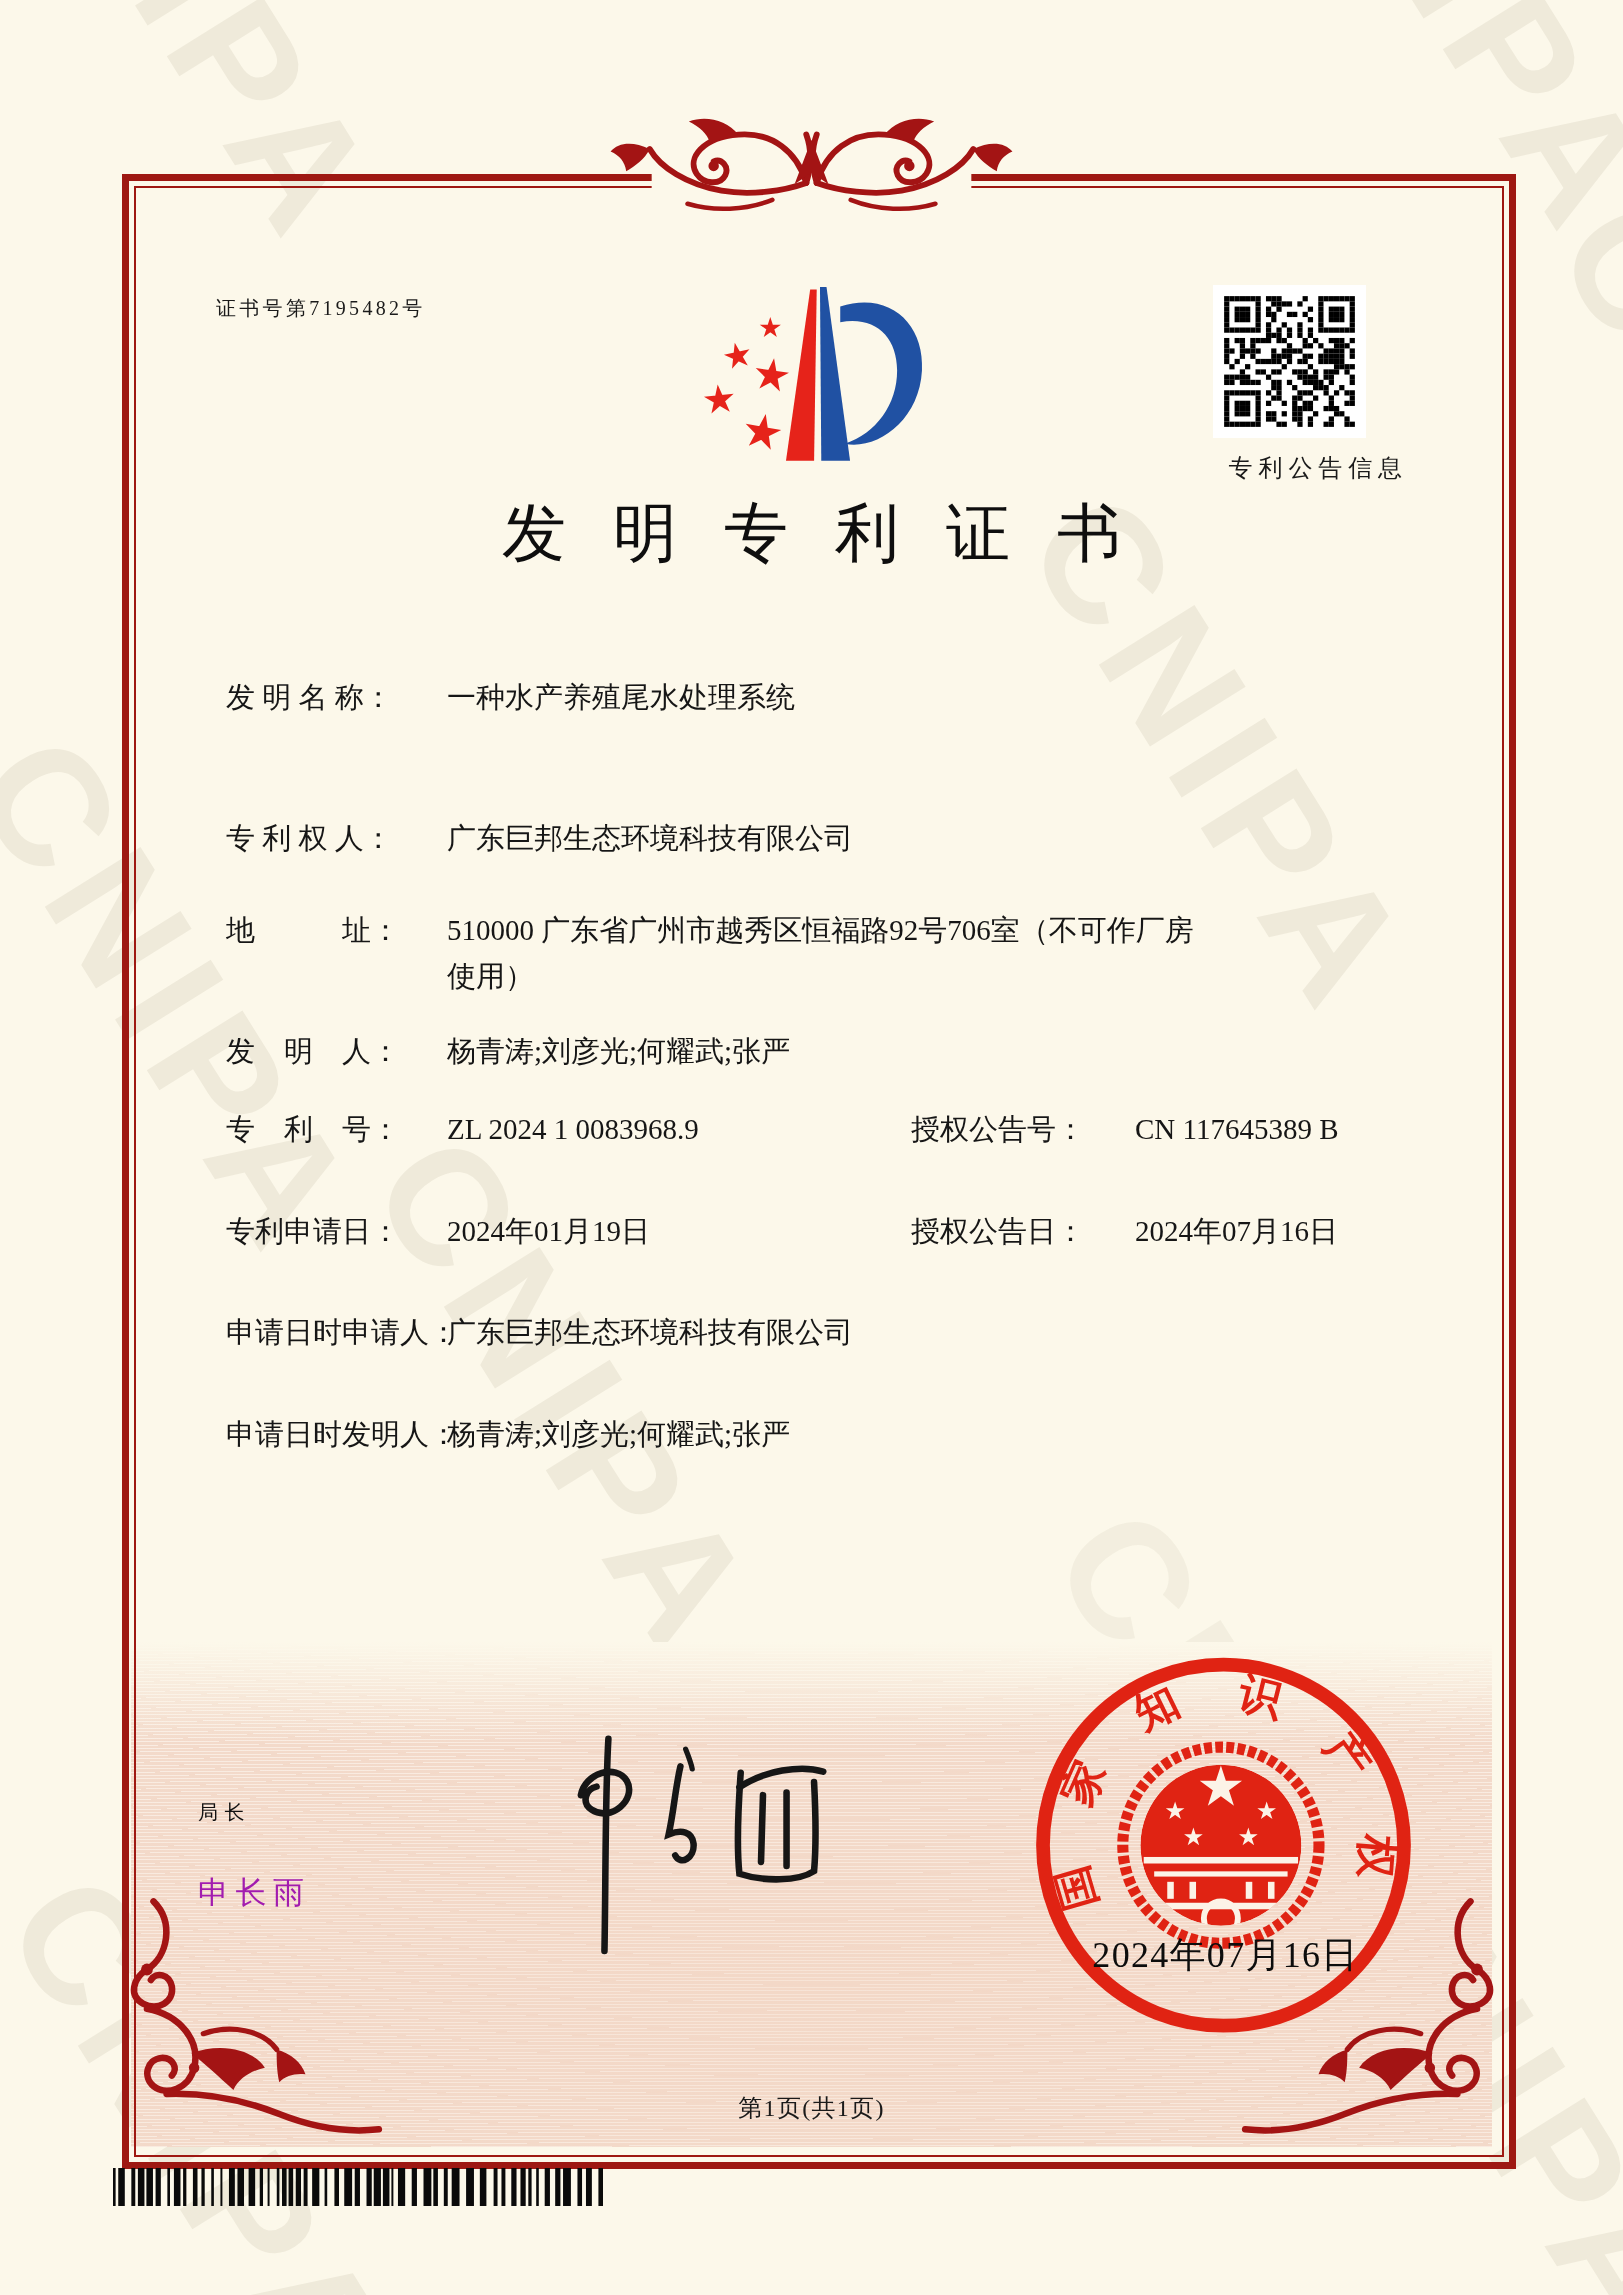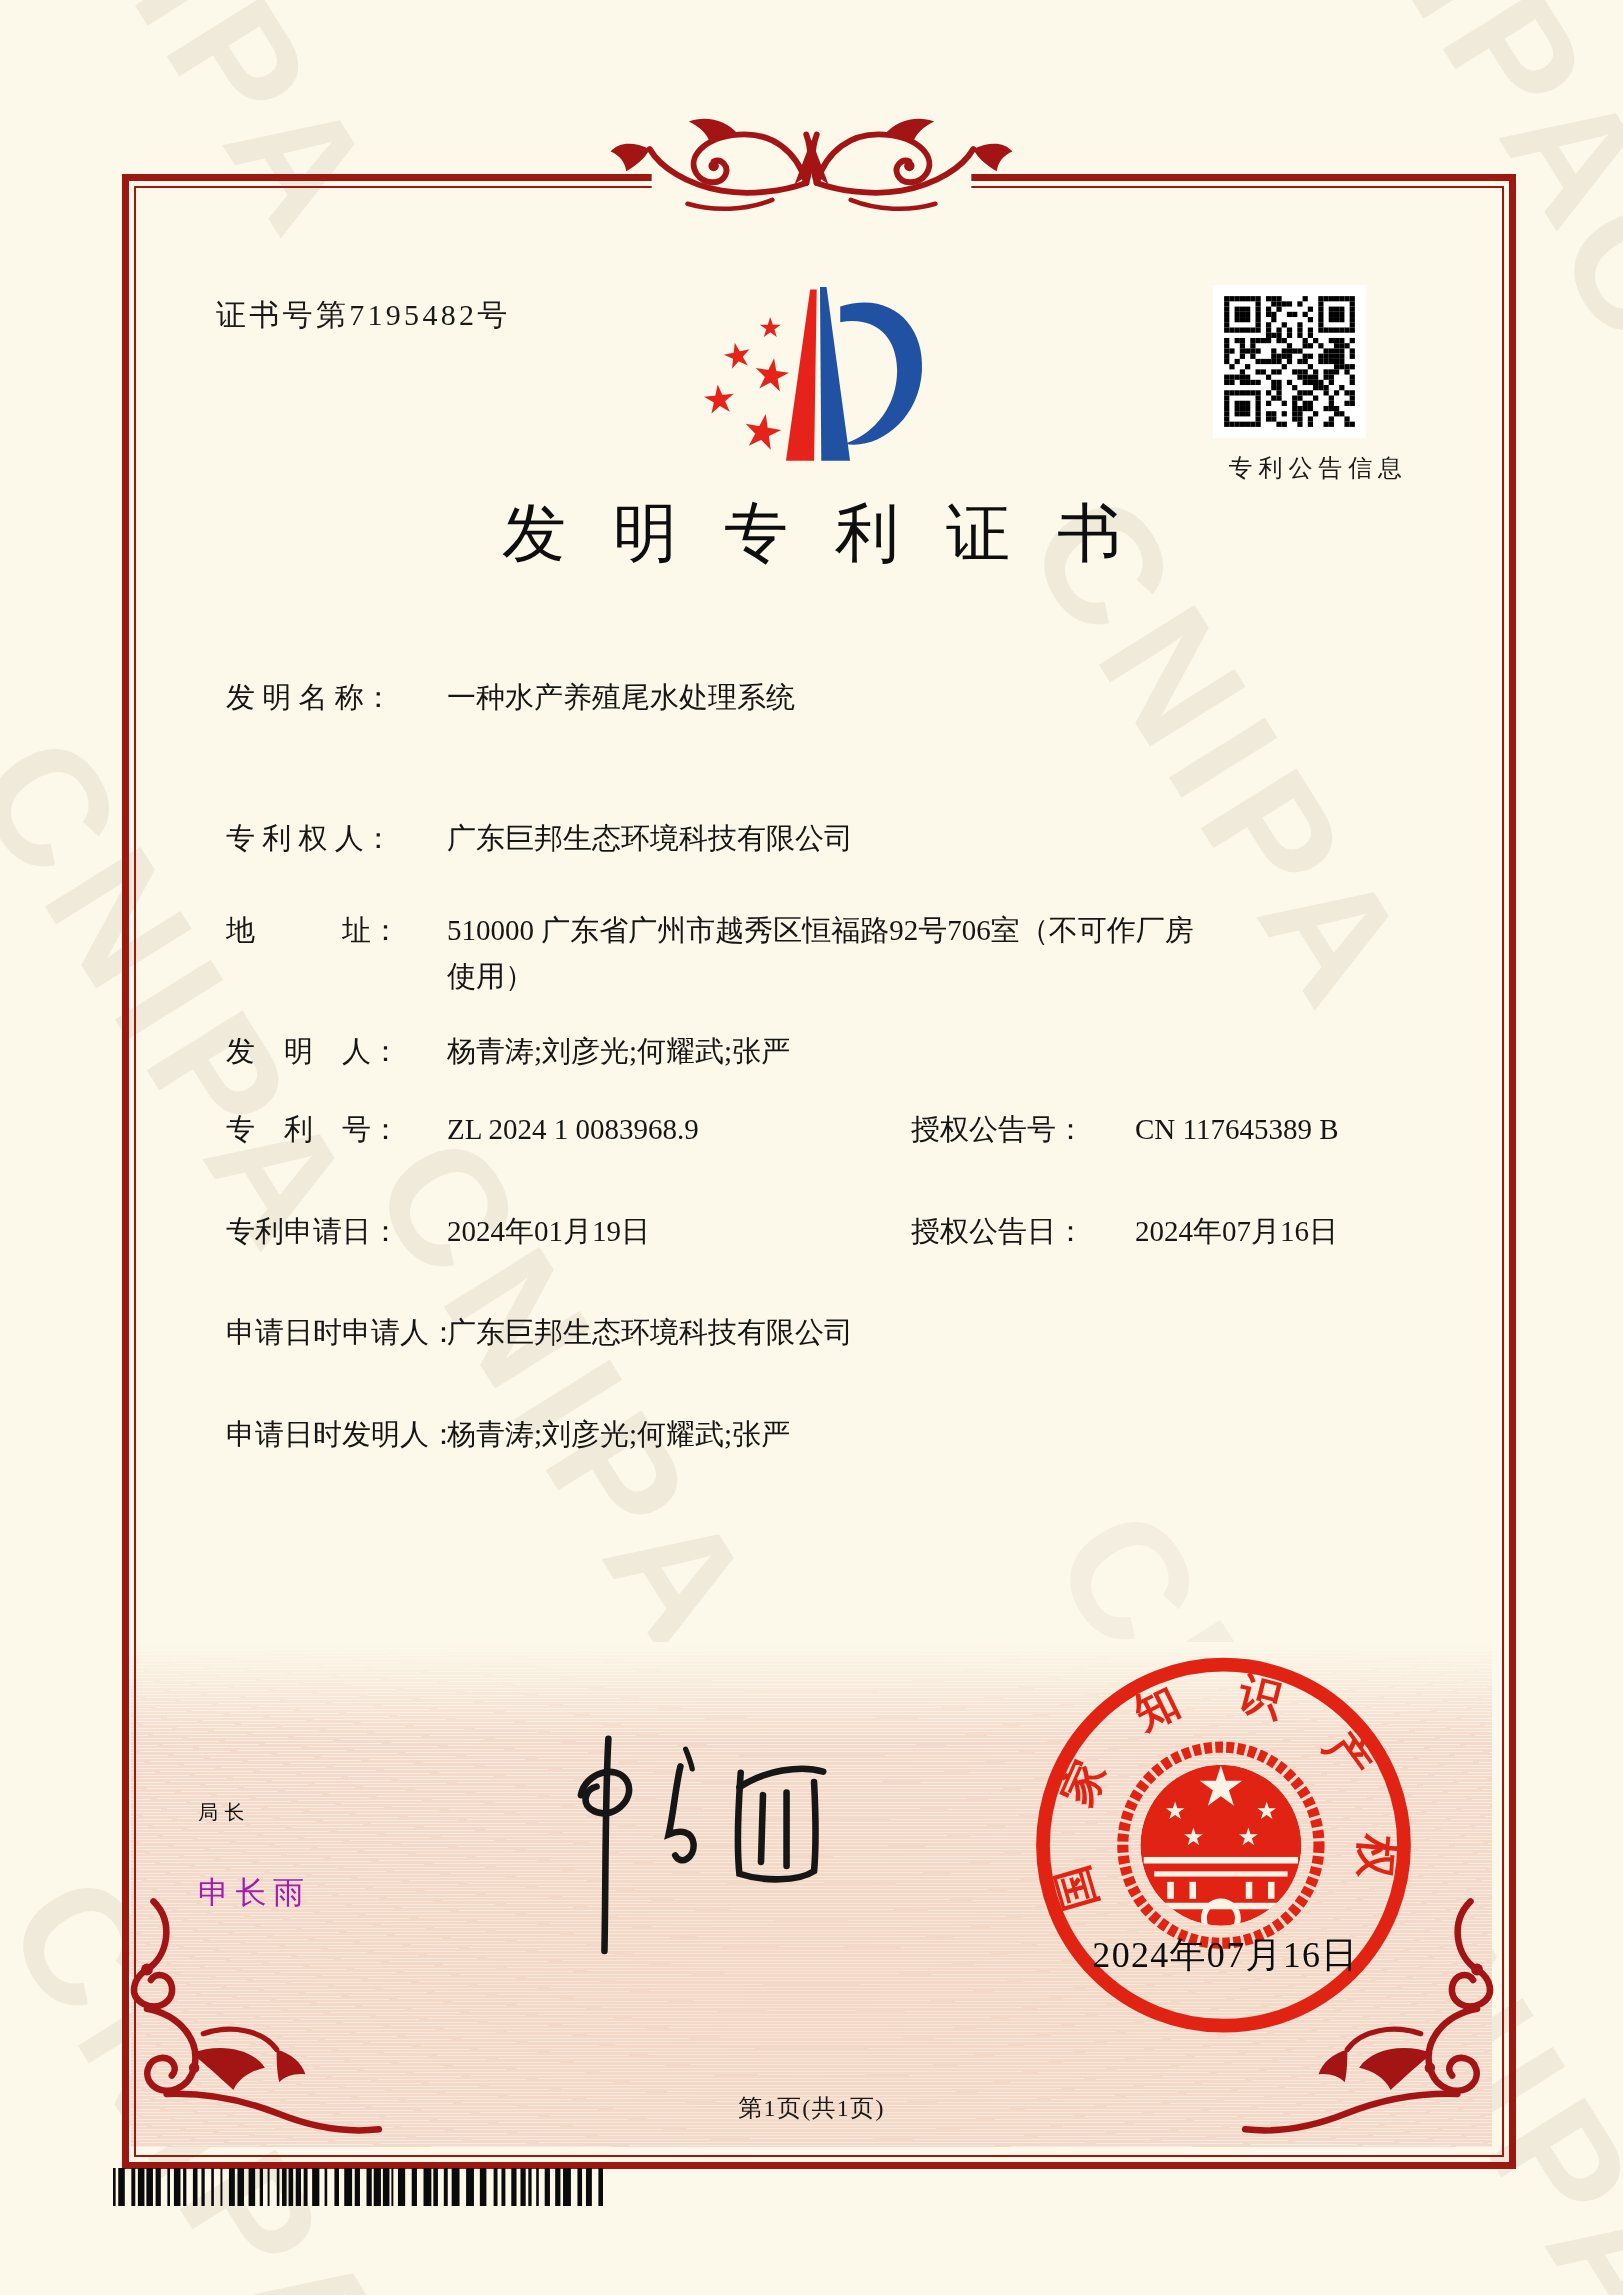--- a/index.html
+++ b/index.html
@@ -38,21 +38,21 @@
     position:absolute;left:131px;top:1642px;width:1361px;height:505px;
     z-index:2;
     background:
       linear-gradient(to bottom,#fcf8ea 0%,rgba(252,248,234,0) 20%,rgba(252,248,234,0) 100%),
       radial-gradient(ellipse 120% 90% at 50% 70%,rgba(243,213,194,0.50),rgba(243,213,194,0.15) 75%,rgba(252,248,234,0) 100%),
       repeating-radial-gradient(ellipse 260% 200% at 50% 1000%,#f3dbcc 0 8.5px,#fbf2ea 8.5px 11.8px);
   }
   
   .cert-no{
     position:absolute;left:216px;top:295px;
-    font-size:30px;letter-spacing:3.3px;color:#1a1a1a;z-index:5;
+    font-size:20px;letter-spacing:3.3px;color:#1a1a1a;z-index:5;
   }
   .logo{position:absolute;left:681px;top:266px;z-index:5;}
   .qr-wrap{
     position:absolute;left:1213px;top:285px;width:153px;height:153px;
     background:#ffffff;z-index:5;
   }
   .qr-caption{
     position:absolute;left:1172px;top:452px;width:236px;
     text-align:right;font-size:24px;letter-spacing:5.9px;color:#1a1a1a;z-index:5;
   }

